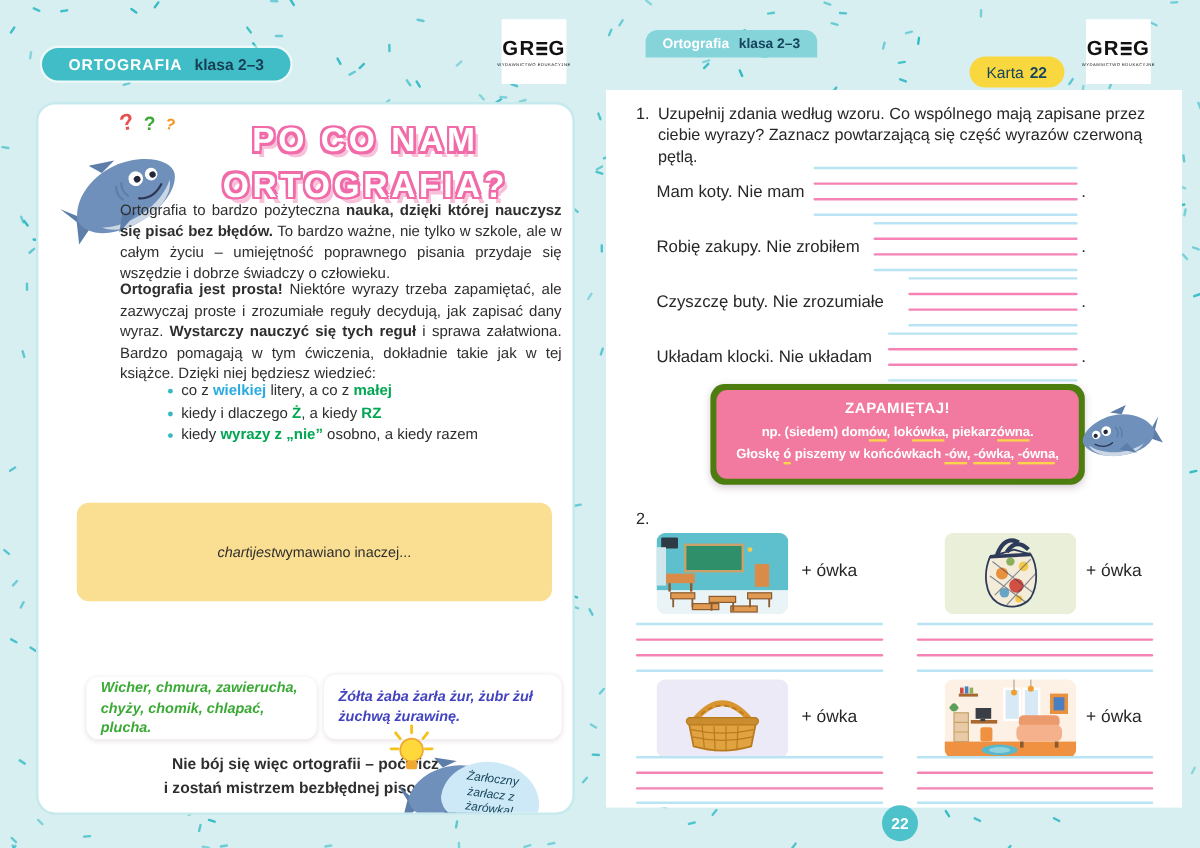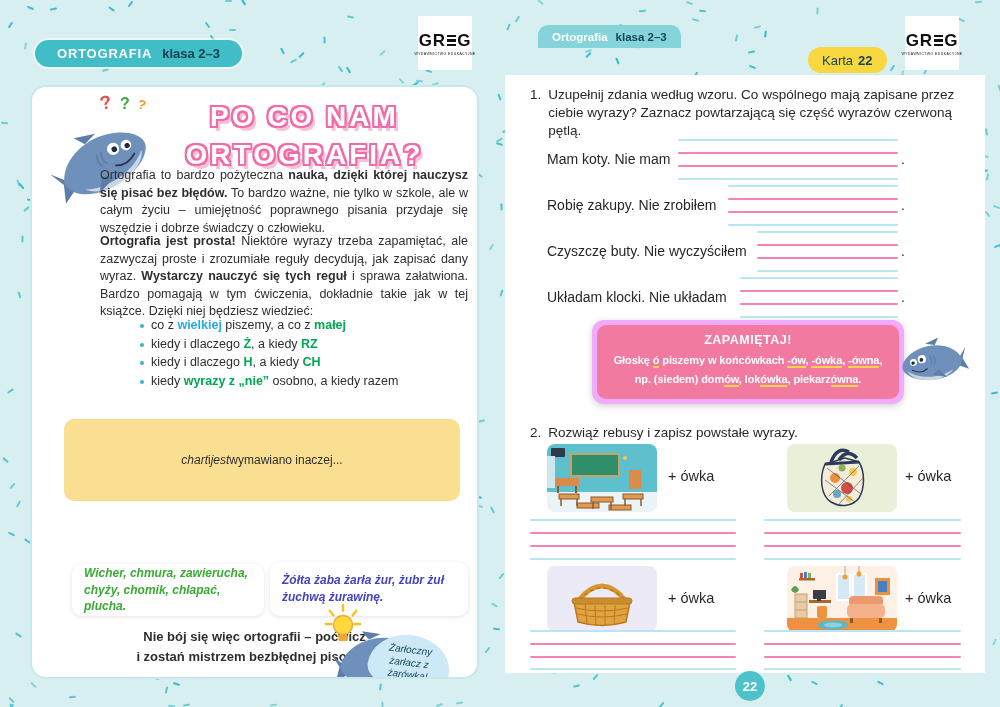--- a/index.html
+++ b/index.html
@@ -73,21 +73,21 @@
 
   .instr{position:absolute;left:530px;width:438px;display:flex;gap:7px;font-size:13.5px;line-height:1.35;color:#272727;}
   .instr .num{font-weight:400;}
 
   .s-label{position:absolute;font-size:14px;color:#272727;background:#fff;padding-right:5px;z-index:3;}
   .s-period{position:absolute;font-size:14px;color:#272727;z-index:3;}
   .wl{position:absolute;height:2px;border-radius:2px;z-index:1;}
   .wl.b{background:#b9e4f3;height:1.5px;}
   .wl.p{background:#f583b5;}
 
-  .memo-card{position:absolute;left:592px;top:320px;width:312px;height:84px;background:#f0abfc;border-radius:12px;
+  .memo-card{position:absolute;left:592px;top:320px;width:312px;height:84px;background:#4d7c0f;border-radius:12px;
     box-shadow:0 2px 6px rgba(100,60,90,.25);}
   .memo-pink{position:absolute;left:5px;top:5px;right:5px;bottom:5px;background:#f2799f;border-radius:9px;
     color:#fff;text-align:center;padding-top:8px;box-sizing:border-box;}
   .memo-title{font-weight:700;font-size:12.5px;letter-spacing:.5px;margin-bottom:4px;}
   .memo-line{font-weight:700;font-size:11px;line-height:1.75;letter-spacing:-.1px;}
   .yellow-underline{border-bottom:2.5px solid #fbd34d;}
 
   .rebus-card{position:absolute;border-radius:8px;overflow:hidden;}
   .suffix{position:absolute;font-size:14.5px;color:#272727;}
   .pnum{position:absolute;left:735px;top:671px;width:30px;height:30px;border-radius:50%;background:#4ec2cb;
@@ -690,23 +690,22 @@
         <use href="#shark"></use>
       </svg>
 
     <div class="bubble" style="top:52px;">ORTOGRAFIA?</div>
     <div class="bubble" style="top:14px;">PO CO NAM</div>
 
     <p class="para" style="top:80px;margin:0;"><span>Ortografia to bardzo pożyteczna </span><span class="bold">nauka, dzięki której nauczysz się pisać bez błędów.</span><span> To bardzo ważne, nie tylko w szkole, ale w całym życiu – umiejętność poprawnego pisania przydaje się wszędzie i dobrze świadczy o człowieku.</span></p>
     <p class="para" style="top:146px;margin:0;"><span class="bold">Ortografia jest prosta!</span><span> Niektóre wyrazy trzeba zapamiętać, ale zazwyczaj proste i zrozumiałe reguły decydują, jak zapisać dany wyraz. </span><span class="bold">Wystarczy nauczyć się tych reguł</span><span> i sprawa załatwiona. Bardzo pomagają w tym ćwiczenia, dokładnie takie jak w tej książce. Dzięki niej będziesz wiedzieć:</span></p>
 
     <ul class="blist">
-      <li><span>co z </span><span class="em-blue">wielkiej</span><span> piszemy, a co z </span><span class="em-green">małej</span></li>
+      <li><span>co z </span><span class="em-blue">wielkiej</span><span> litery, a co z </span><span class="em-green">małej</span></li>
       <li><span>kiedy i dlaczego </span><span class="em-green">Ż</span><span>, a kiedy </span><span class="em-green">RZ</span></li>
-      <li><span>kiedy i dlaczego </span><span class="em-green">H</span><span>, a kiedy </span><span class="em-green">CH</span></li>
       <li><span>kiedy </span><span class="em-green">wyrazy z „nie”</span><span> osobno, a kiedy razem</span></li>
     </ul>
 
     <div class="ybox">
         <span class="it">chart</span>
         <span> i </span>
         <span class="it">jest</span>
         <span> wymawiano inaczej...</span>
       </div>
 
@@ -776,50 +775,49 @@
   </div>
   <div>
     <div class="s-label" style="left:547px;top:197px;">Robię zakupy. Nie zrobiłem</div>
     <div class="wl b" style="left:728px;top:185px;width:170px;"></div>
     <div class="wl p" style="left:728px;top:198px;width:170px;"></div>
     <div class="wl p" style="left:728px;top:211px;width:170px;"></div>
     <div class="wl b" style="left:728px;top:224px;width:170px;"></div>
     <div class="s-period" style="left:901px;top:197px;">.</div>
   </div>
   <div>
-    <div class="s-label" style="left:547px;top:243px;">Czyszczę buty. Nie wyczyściłem</div>
+    <div class="s-label" style="left:547px;top:243px;">Czyszczę buty. Nie zrozumiałe</div>
     <div class="wl b" style="left:757px;top:231px;width:141px;"></div>
     <div class="wl p" style="left:757px;top:244px;width:141px;"></div>
     <div class="wl p" style="left:757px;top:257px;width:141px;"></div>
     <div class="wl b" style="left:757px;top:270px;width:141px;"></div>
     <div class="s-period" style="left:901px;top:243px;">.</div>
   </div>
   <div>
     <div class="s-label" style="left:547px;top:289px;">Układam klocki. Nie układam</div>
     <div class="wl b" style="left:740px;top:277px;width:158px;"></div>
     <div class="wl p" style="left:740px;top:290px;width:158px;"></div>
     <div class="wl p" style="left:740px;top:303px;width:158px;"></div>
     <div class="wl b" style="left:740px;top:316px;width:158px;"></div>
     <div class="s-period" style="left:901px;top:289px;">.</div>
   </div>
 
   <div class="memo-card">
     <div class="memo-pink">
       <div class="memo-title">ZAPAMIĘTAJ!</div>
+      <div class="memo-line"><span>np. (siedem) dom</span><span class="yellow-underline">ów</span><span>, lok</span><span class="yellow-underline">ówka</span><span>, piekarz</span><span class="yellow-underline">ówna</span><span>.</span></div>
       <div class="memo-line"><span>Głoskę </span><span class="yellow-underline">ó</span><span> piszemy w końcówkach </span><span class="yellow-underline">-ów</span><span>, </span><span class="yellow-underline">-ówka</span><span>, </span><span class="yellow-underline">-ówna</span><span>,</span></div>
-      <div class="memo-line"><span>np. (siedem) dom</span><span class="yellow-underline">ów</span><span>, lok</span><span class="yellow-underline">ówka</span><span>, piekarz</span><span class="yellow-underline">ówna</span><span>.</span></div>
     </div>
   </div>
   <svg class="abs" style="left:898px;top:328px;transform:scaleX(-1) rotate(10deg);" width="70" height="68" viewBox="0 0 120 80">
       <use href="#shark"></use>
     </svg>
 
   <div class="instr" style="top:424px;">
     <span class="num">2.</span>
-    <span>Rozwiąż rebusy i zapisz powstałe wyrazy.</span>
   </div>
 
   <div class="rebus-card" style="left:547px;top:444px;width:110px;height:68px;">
     <svg width="110" height="68" viewBox="0 0 110 68">
       <rect width="110" height="48" fill="#5fc0cd"></rect>
         <rect y="48" width="110" height="20" fill="#eaf3f5"></rect>
       <rect x="4" y="4" width="14" height="9" rx="1" fill="#2e3a45"></rect>
       <rect x="0" y="12" width="8" height="32" fill="#cfe6ec"></rect>
       <rect x="24" y="10" width="48" height="22" fill="#2f8f6b" stroke="#c9a26a" stroke-width="2"></rect>
       <rect x="82" y="26" width="12" height="19" fill="#d98c4a"></rect>

